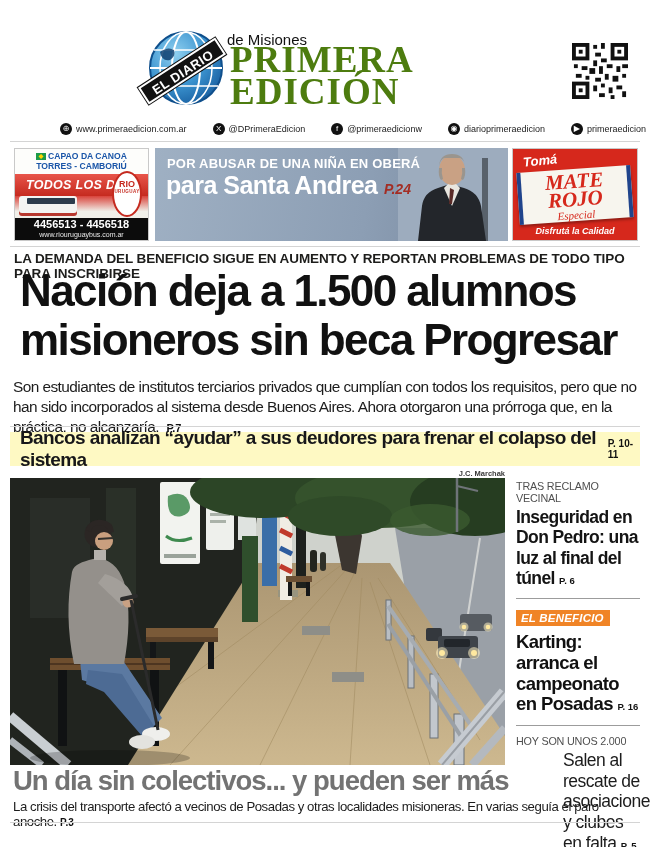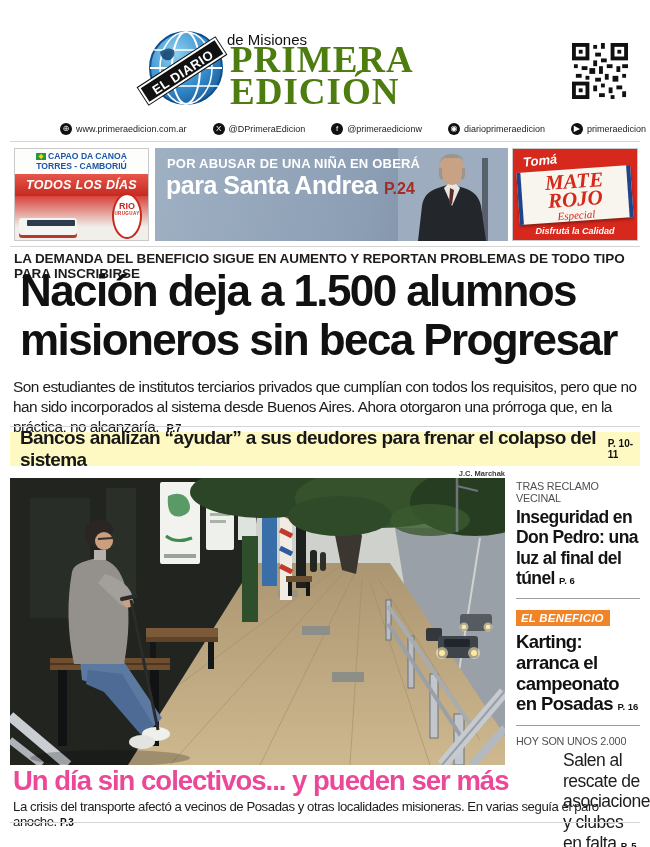--- a/index.html
+++ b/index.html
@@ -57,21 +57,21 @@
   .rio-circle .r2 { font-size:4.5px; letter-spacing:.4px; }
   .busad-bottom { height:22px; background:#0c0c0c; color:#fff; text-align:center; }
   .busad-phones { font-size:11px; font-weight:bold; line-height:13px; }
   .busad-web { font-size:7px; color:#e8e8e8; }
 
   .centerbox { left:155px; width:353px; background:linear-gradient(100deg,#9fb0c3 0%,#8c9eb4 60%,#77879d 100%);
     overflow:hidden; }
   .cb-kicker { position:absolute; left:12px; top:8px; font-size:13px; font-weight:bold; color:#fff; letter-spacing:.2px; }
   .cb-head { position:absolute; left:11px; top:24px; font-size:25px; font-weight:bold; color:#fff;
     line-height:1.04; letter-spacing:-.5px; }
-  .cb-page { font-size:16px; color:#a32d24; font-weight:bold; letter-spacing:0; }
+  .cb-page { font-size:14px; color:#a32d24; font-weight:bold; letter-spacing:0;font-style:italic; }
   .cb-photo { position:absolute; right:0; top:0; width:110px; height:93px; }
 
   .matead { left:512px; width:126px; border:1px solid #c9c9c9; background:#d6281c; overflow:hidden; }
   .mate-toma { position:absolute; left:10px; top:4px; color:#fff; font-weight:bold; font-style:italic;
     font-size:13px; transform:rotate(-6deg); }
   .mate-ribbon { position:absolute; left:5px; top:20px; right:5px; height:52px; background:#f7f5ee;
     transform:rotate(-4deg); border-left:4px solid #20448c; border-right:4px solid #20448c;
     text-align:center; box-shadow:0 2px 3px rgba(0,0,0,.35); }
   .mate-brand { font-family:"Liberation Serif", serif; font-weight:bold; font-style:italic;
     color:#d6281c; font-size:21px; line-height:.88; margin-top:3px; letter-spacing:0; }
@@ -100,21 +100,21 @@
   .sb-kicker { font-size:10.8px; color:#4f4f4f; font-weight:500; letter-spacing:-.2px; }
   .sb-head1 { font-size:17.5px; font-weight:600; color:#141414; line-height:1.16; letter-spacing:-.6px; margin-top:3px; }
   .sb-head-bold { font-size:18.5px; font-weight:bold; color:#111; line-height:1.12; letter-spacing:-.6px; margin-top:6px; }
   .sb-head-light { font-size:17.5px; font-weight:400; color:#1c1c1c; line-height:1.18; letter-spacing:-.5px; margin-top:3px;margin-left:47px; }
   .sb-div { height:1px; background:#9c9c9c; margin:10px 0 9px; }
   .badge-dep { display:inline-block; background:#f08426; color:#fff; font-weight:bold; font-style:italic;
     font-size:11.5px; padding:2px 6px 2px 5px; letter-spacing:.2px; }
   .sb .pageref, .sidebar .pageref { font-size:9.5px; }
 
   
-  .bottom-head { left:13px; top:765px; width:500px; font-size:27.5px; font-weight:bold; color:#ec4899; letter-spacing:-1px; }
+  .bottom-head { left:13px; top:765px; width:500px; font-size:27.5px; font-weight:bold; color:#737373; letter-spacing:-1px; }
   .bottom-deck { left:13px; top:799px; width:632px; font-size:13.2px; color:#1c1c1c; letter-spacing:-.45px; }
   .rule-bot { left:10px; top:822px; width:630px; }
 </style>
 </head>
 <body>
 
 <div id="page">
 
 
   <div class="abs logo">
@@ -216,20 +216,24 @@
     <div class="busad-band">TODOS LOS DÍAS</div>
     <div class="busad-mid">
       <div class="bus-shape">
           <div class="bus-win"></div>
         </div>
       <div class="rio-circle">
         <div class="r1">RIO</div>
         <div class="r2">URUGUAY</div>
       </div>
     </div>
+    <div class="busad-bottom">
+      <div class="busad-phones">4456513 - 4456518</div>
+      <div class="busad-web">www.riouruguaybus.com.ar</div>
+    </div>
   </div>
 
   <div class="abs adrow-box centerbox">
     <svg class="cb-photo" viewBox="0 0 110 93">
       <rect width="110" height="93" fill="#8fa0b5"></rect>
       <rect x="0" y="0" width="110" height="93" fill="#b8c2cf" opacity=".35"></rect>
       <rect x="84" y="10" width="6" height="83" fill="#2a2e33" opacity=".6"></rect>
       <path d="M20,93 L24,58 Q26,44 40,40 L52,36 L66,40 Q80,44 83,58 L88,93 Z" fill="#23262b"></path>
       <path d="M46,40 L54,58 L62,40 L58,36 L50,36 Z" fill="#e8e6e0"></path>
       <path d="M52,40 l4,2 -2,14 -3,0 Z" fill="#5a2b28"></path>

